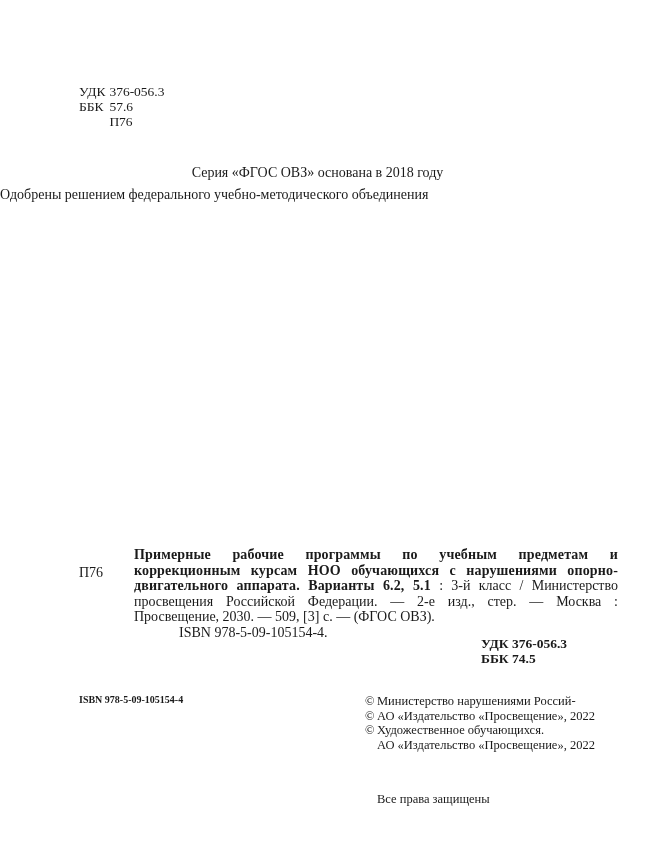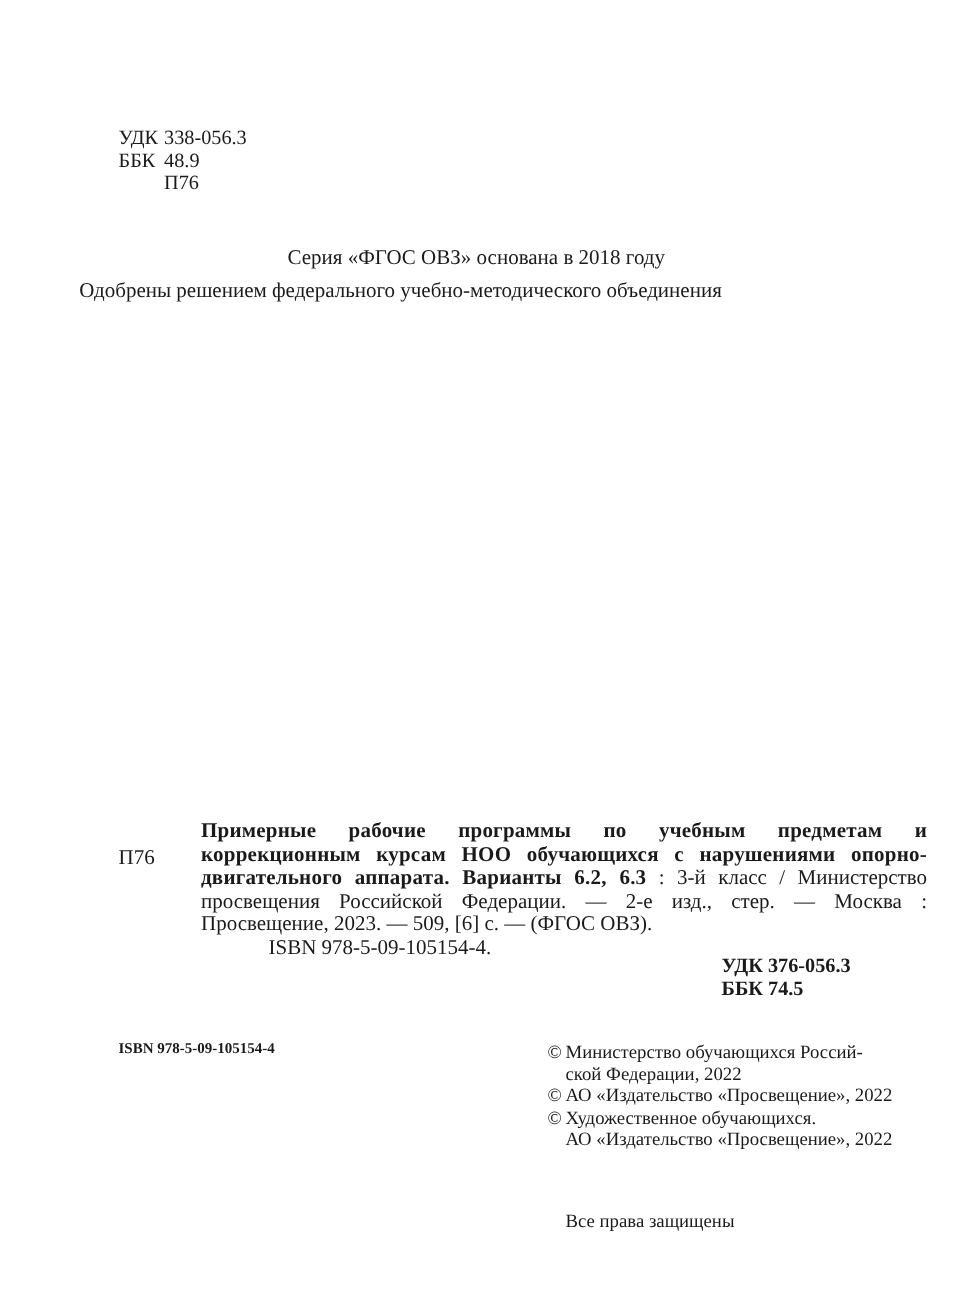--- a/index.html
+++ b/index.html
@@ -6,78 +6,77 @@
   body {
     width: 650px; height: 865px; background: #ffffff; position: relative;
     font-family: "Liberation Serif", "DejaVu Serif", serif; color: #1a1a1a;
     overflow: hidden;
   }
   .abs { position: absolute; }
   .codes { left: 79px; top: 84px; font-size: 13.5px; line-height: 15px; }
   .codes .row { white-space: nowrap; }
   .codes .lbl { display: inline-block; width: 27px; }
   .series { left: 0; width: 635px; top: 165px; text-align: center; font-size: 14px; line-height: 16px; }
-  .approval { left: 0; width: 534px; top: 187px; text-align: center; font-size: 14px; line-height: 15.5px; }
+  .approval { left: 0; width: 534px; top: 187px; font-size: 14px; line-height: 15.5px; }
   .biblio { left: 79px; top: 547px; width: 539px; font-size: 14px; line-height: 15.5px; }
   .biblio .mark { position: absolute; left: 0; top: 18px; }
   .biblio .body { margin-left: 55px; text-align: justify; }
   .biblio b { font-weight: bold; letter-spacing: 0.15px; }
   .biblio .isbn { margin-left: 100px; }
   .bottom-codes { left: 481px; top: 636px; font-size: 13.5px; line-height: 15px; font-weight: bold; }
   .isbn-bold { left: 79px; top: 694px; font-size: 10px; font-weight: bold; }
   .copyright { left: 365px; top: 694px; width: 254px; font-size: 12.5px; line-height: 14.5px; }
   .copyright .item { position: relative; padding-left: 12px; }
   .copyright .sym { position: absolute; left: 0; top: 0; }
   .copyright .just { text-align: justify; text-align-last: left; }
   .copyright .cont { padding-left: 12px; margin-top: 40px; }
 </style>
 </head>
 <body>
 
 <div class="abs codes">
   <div class="row">
     <span class="lbl">УДК</span>
-    <span>338-056.3</span>
+    <span>376-056.3</span>
   </div>
   <div class="row">
     <span class="lbl">ББК</span>
-    <span>48.9</span>
+    <span>57.6</span>
   </div>
   <div class="row">
     <span class="lbl"></span>
     <span>П76</span>
   </div>
 </div>
 
 <div class="abs series">Серия «ФГОС ОВЗ» основана в 2018 году</div>
 
 <div class="abs approval">
   <div>Одобрены решением федерального учебно-методического объединения</div>
 </div>
 
 <div class="abs biblio">
   <span class="mark">П76</span>
   <div class="body">
-    <b>Примерные рабочие программы по учебным предметам и коррекционным курсам НОО обучающихся с нарушениями опорно-двигательного аппарата. Варианты 6.2, 6.3</b><span> : 3-й класс / Министерство просвещения Российской Федерации. — 2-е изд., стер. — Москва : Просвещение, 2023. — 509, [6] с. — (ФГОС ОВЗ).</span>
+    <b>Примерные рабочие программы по учебным предметам и коррекционным курсам НОО обучающихся с нарушениями опорно-двигательного аппарата. Варианты 6.2, 5.1</b><span> : 3-й класс / Министерство просвещения Российской Федерации. — 2-е изд., стер. — Москва : Просвещение, 2030. — 509, [3] с. — (ФГОС ОВЗ).</span>
   </div>
   <div class="isbn">ISBN 978-5-09-105154-4.</div>
 </div>
 
 <div class="abs bottom-codes">
   <div>УДК 376-056.3</div>
   <div>ББК 74.5</div>
 </div>
 
 <div class="abs isbn-bold">ISBN 978-5-09-105154-4</div>
 
 <div class="abs copyright">
   <div class="item">
     <span class="sym">©</span>
-    <div class="just">Министерство обучающихся Россий-</div>
-    <div>ской Федерации, 2022</div>
+    <div class="just">Министерство нарушениями Россий-</div>
   </div>
   <div class="item">
     <span class="sym">©</span>
     <div>АО «Издательство «Просвещение», 2022</div>
   </div>
   <div class="item">
     <span class="sym">©</span>
     <div>Художественное обучающихся.</div>
     <div>АО «Издательство «Просвещение», 2022</div>
   </div>

